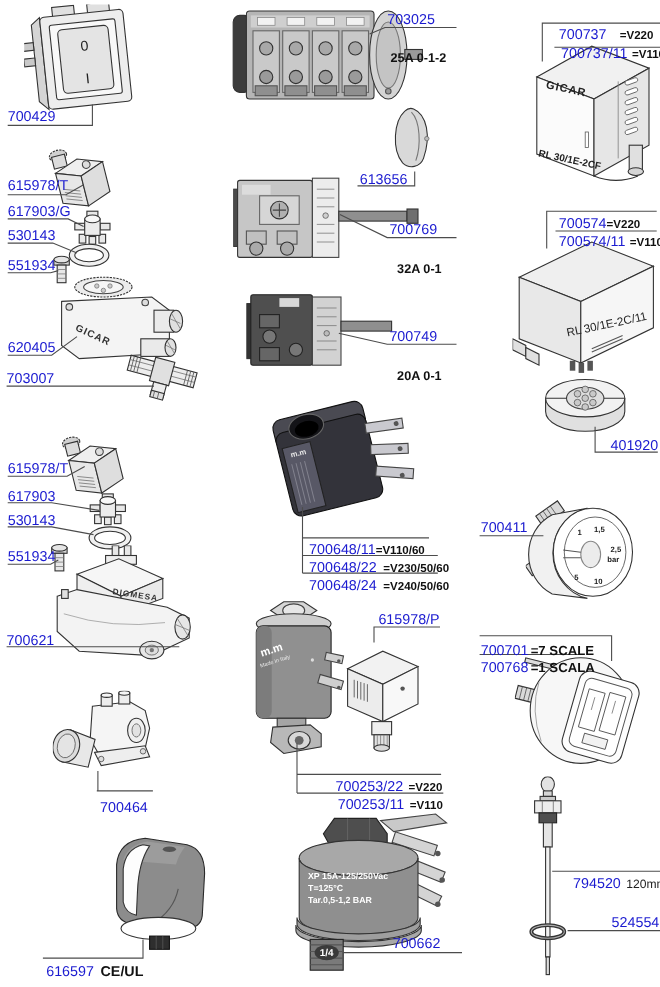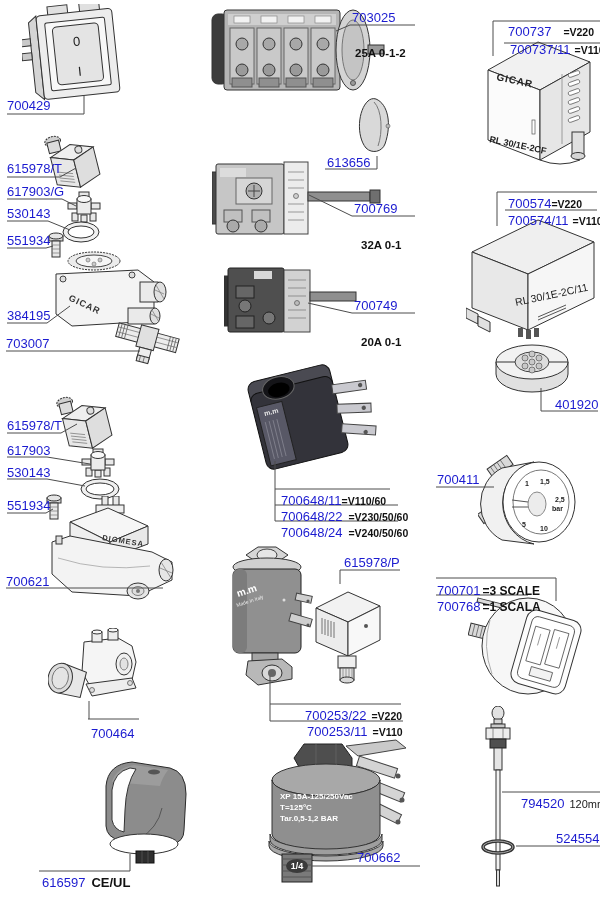--- a/index.html
+++ b/index.html
@@ -564,21 +564,21 @@
   <div class="lbl" style="left:7px;top:185px">
     <span class="num">617903/G</span>
   </div>
   <div class="lbl" style="left:7px;top:207px">
     <span class="num">530143</span>
   </div>
   <div class="lbl" style="left:7px;top:234px">
     <span class="num">551934</span>
   </div>
   <div class="lbl" style="left:7px;top:309px">
-    <span class="num">384195</span>
+    <span class="num">620405</span>
   </div>
   <div class="lbl" style="left:6px;top:337px">
     <span class="num">703007</span>
   </div>
 
   <div class="lbl" style="left:354px;top:202px">
     <span class="num">700769</span>
   </div>
   <div class="lbl" style="left:361px;top:219px">
     <span class="spec spec-md">32A 0-1</span>
@@ -645,21 +645,21 @@
     <span class="num">700253/22</span>
     <span class="spec">=V220</span>
   </div>
   <div class="lbl" style="left:307px;top:707px;gap:5px">
     <span class="num">700253/11</span>
     <span class="spec">=V110</span>
   </div>
 
   <div class="lbl" style="left:437px;top:565px;gap:2px">
     <span class="num">700701</span>
-    <span class="spec spec-sc">=3 SCALE</span>
+    <span class="spec spec-sc">=7 SCALE</span>
   </div>
   <div class="lbl" style="left:437px;top:581px;gap:2px">
     <span class="num">700768</span>
     <span class="spec spec-sc">=1 SCALA</span>
   </div>
 
   <div class="lbl" style="left:91px;top:727px">
     <span class="num">700464</span>
   </div>
 

